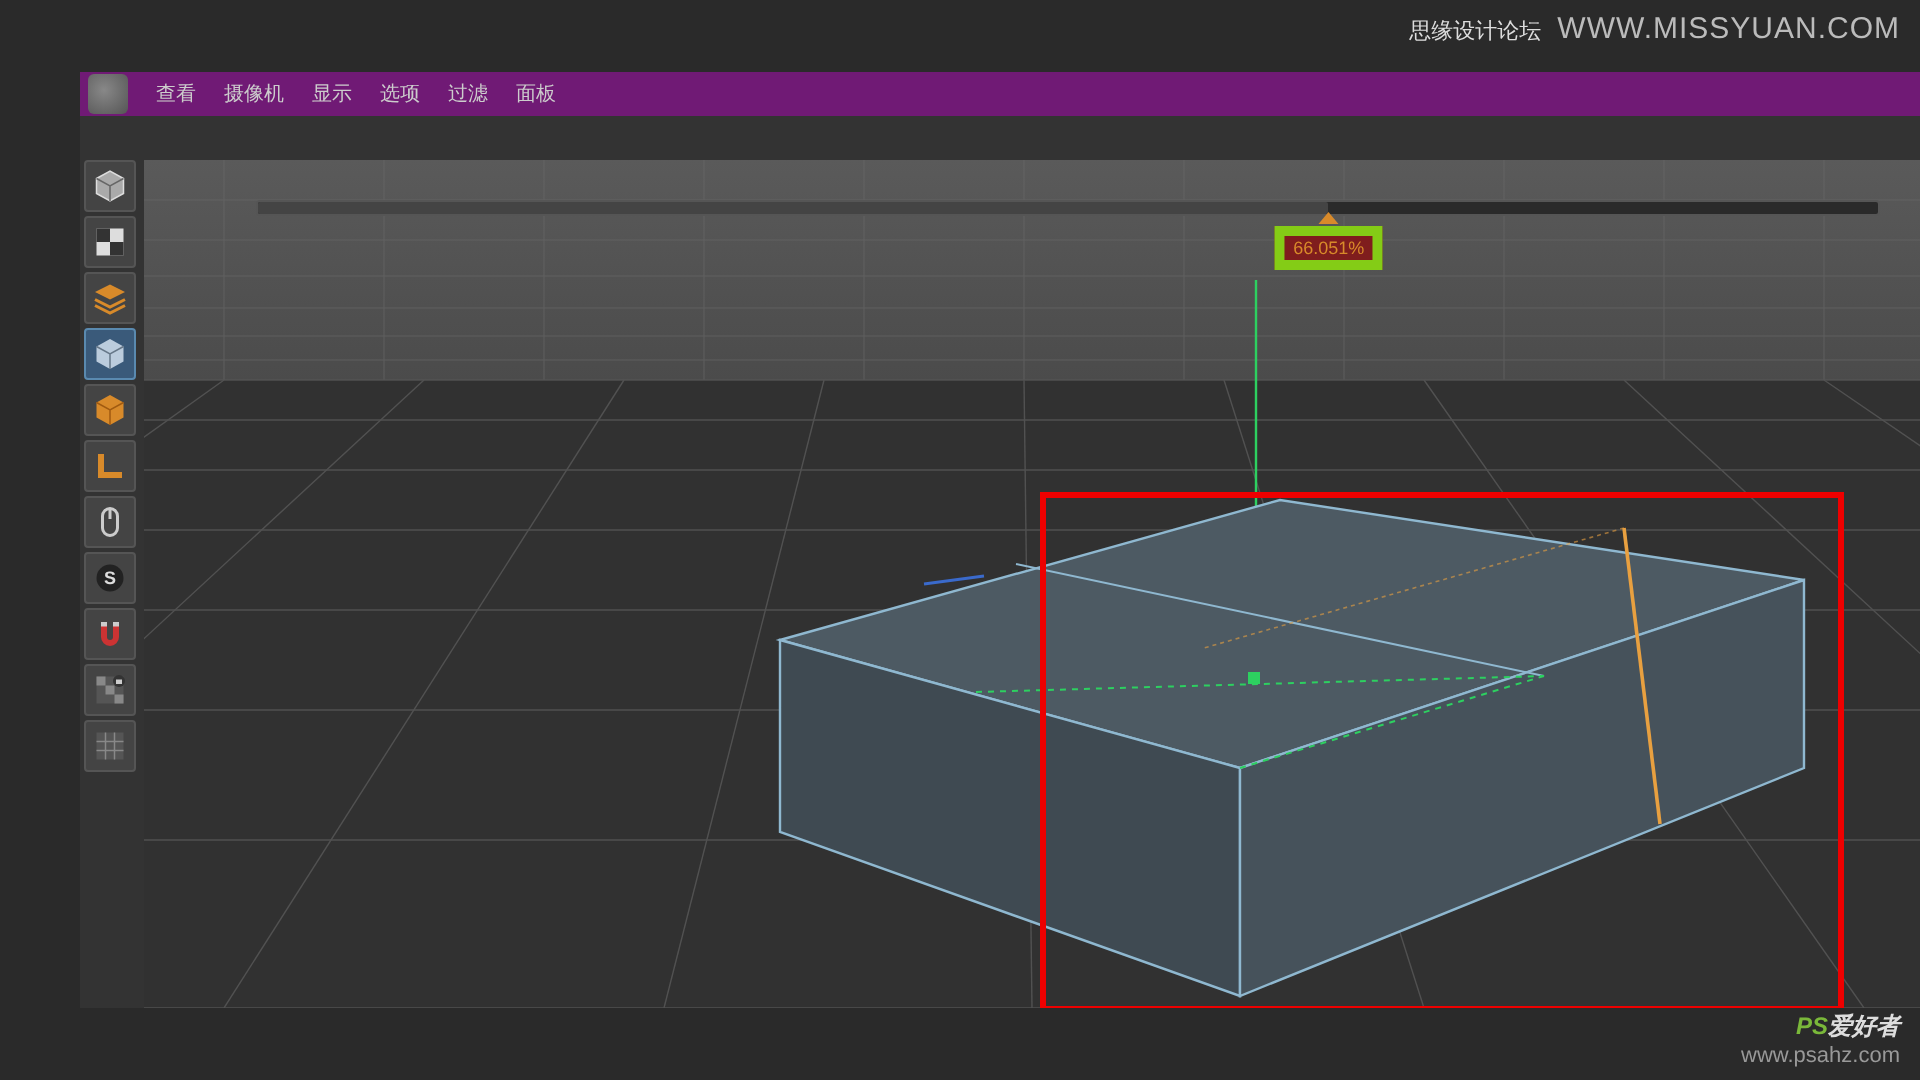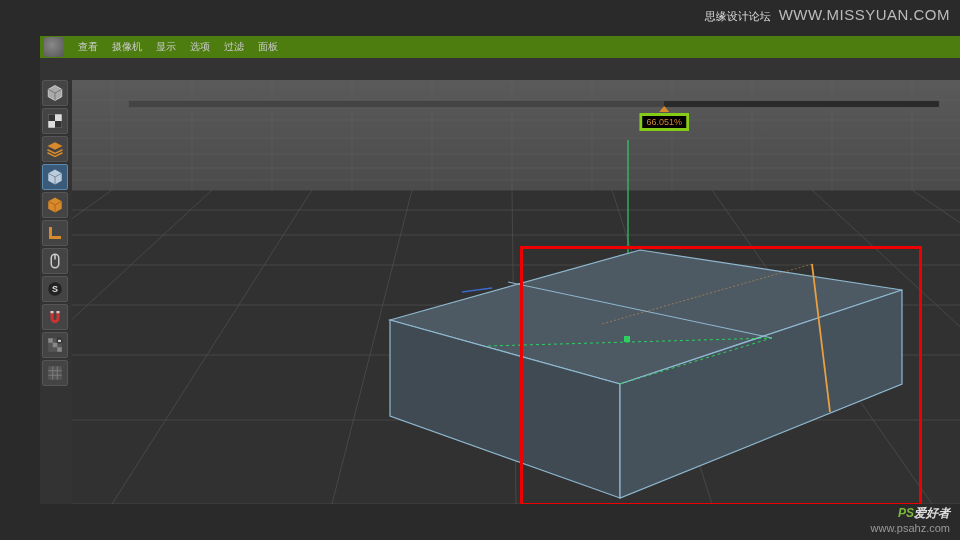--- a/index.html
+++ b/index.html
@@ -1,33 +1,33 @@
 <!DOCTYPE html>
 <html><head>
   <meta charset="utf-8">
   <style>
     * { margin: 0; padding: 0; box-sizing: border-box; }
     body { width: 960px; height: 540px; background: #2a2a2a; font-family: "Microsoft YaHei", sans-serif; overflow: hidden; position: relative; }
     .frame { position: absolute; left: 40px; top: 36px; right: 0; bottom: 36px; background: #333; }
-    .menubar { height: 22px; background: #4d7c0f; display: flex; align-items: center; padding-left: 4px; gap: 2px; }
+    .menubar { height: 22px; background: #701a75; display: flex; align-items: center; padding-left: 4px; gap: 2px; }
     .menubar .logo { width: 20px; height: 20px; background: radial-gradient(circle at 40% 40%, #888, #555); border-radius: 3px; }
     .menubar .sep { width: 4px; }
     .menubar span { color: #ccc; font-size: 10px; padding: 2px 6px; cursor: default; }
     .tabbar { height: 18px; background: #353535; display: flex; align-items: center; padding-left: 28px; }
     .tabbar span { color: #bbb; font-size: 10px; }
     .toolbar { position: absolute; left: 2px; top: 44px; width: 28px; display: flex; flex-direction: column; gap: 2px; }
     .tool { width: 26px; height: 26px; background: #444; border: 1px solid #555; border-radius: 2px; display: flex; align-items: center; justify-content: center; cursor: pointer; }
     .tool.active { background: #3a5a7a; border-color: #5a8ab0; }
     .tool svg { width: 18px; height: 18px; }
     .viewport { position: absolute; left: 32px; top: 44px; right: 0; bottom: 0; background: #3a3a3a; overflow: hidden; }
     .slider-track { position: absolute; left: 56px; top: 20px; right: 20px; height: 8px; background: #2a2a2a; border: 1px solid #555; border-radius: 2px; }
     .slider-fill { height: 100%; background: #444; border-radius: 1px; }
     .slider-marker { position: absolute; top: 26px; transform: translateX(-50%); }
     .slider-marker .arrow { width: 0; height: 0; border-left: 5px solid transparent; border-right: 5px solid transparent; border-bottom: 6px solid #d88a2a; margin: 0 auto; }
-    .slider-marker .label { background: #000000; border: 3px solid #84cc16; color: #d88a2a; font-size: 9px; padding: 1px 4px; margin-top: 1px; }
+    .slider-marker .label { background: #7f1d1d; border: 5px solid #84cc16; color: #d88a2a; font-size: 9px; padding: 1px 4px; margin-top: 1px; }
     .scene { position: absolute; inset: 0; }
     .scene svg { width: 100%; height: 100%; }
     .highlight { position: absolute; border: 3px solid #e00; pointer-events: none; }
     .wm-top { position: absolute; top: 6px; right: 10px; color: #ddd; font-size: 11px; display: flex; gap: 8px; align-items: baseline; }
     .wm-top .cn { font-weight: normal; }
     .wm-top .en { font-size: 15px; color: #bbb; letter-spacing: 0.5px; }
     .wm-bottom { position: absolute; bottom: 6px; right: 10px; text-align: right; }
     .wm-bottom .brand { color: #7ab83a; font-weight: bold; font-size: 12px; font-style: italic; }
     .wm-bottom .brand .s2 { color: #ddd; }
     .wm-bottom .url { color: #999; font-size: 11px; }

